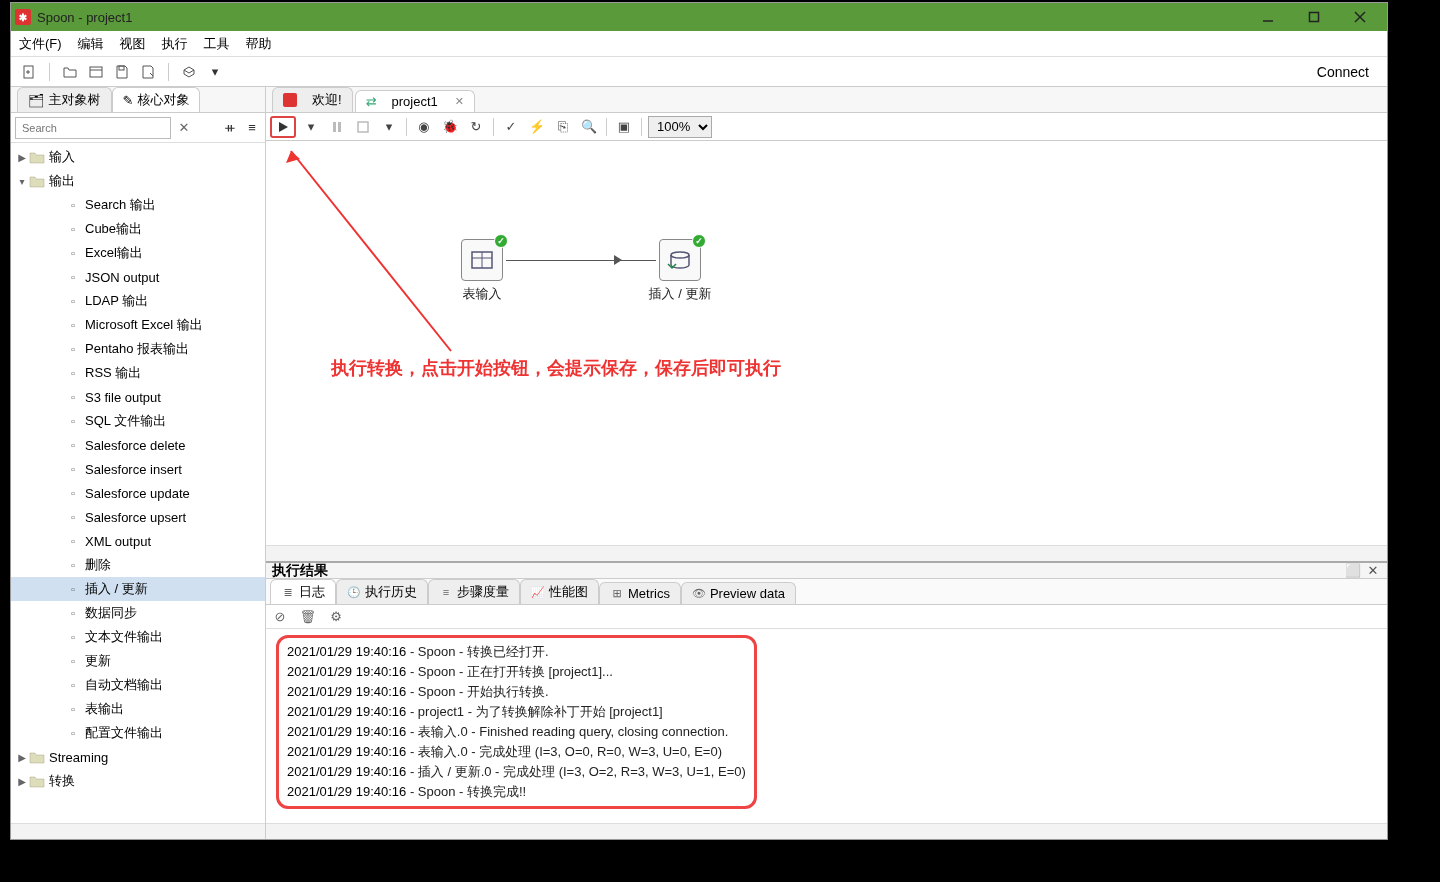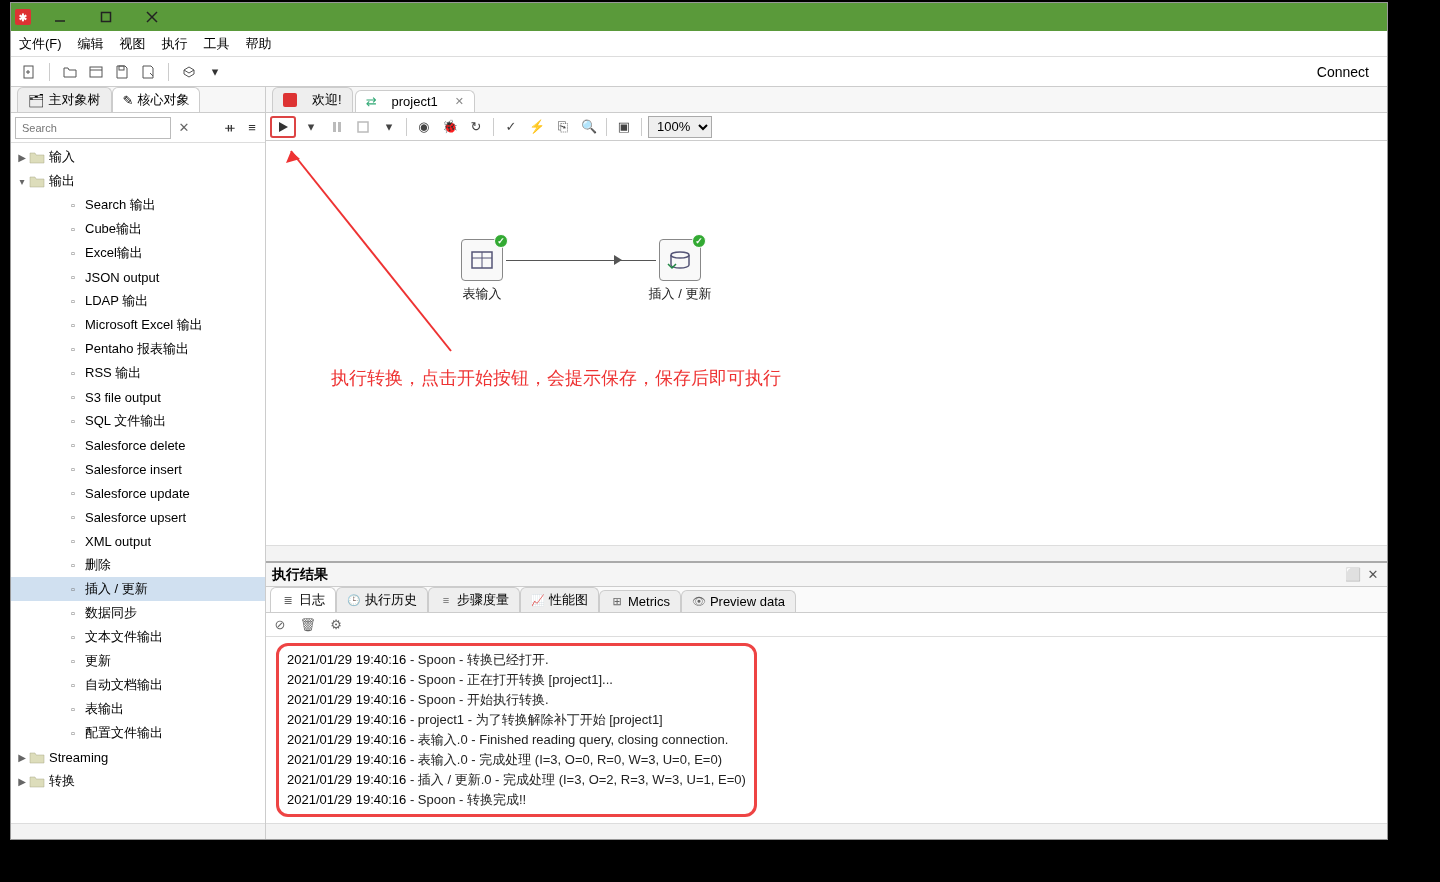--- a/index.html
+++ b/index.html
@@ -52,21 +52,21 @@
 .canvas { position:absolute; inset:0; }
 .step { position:absolute; width:42px; height:42px; border:1px solid #888; border-radius:4px; background:#f9f9f9; display:flex;align-items:center;justify-content:center; }
 .step .badge { position:absolute; top:-6px; right:-6px; width:14px;height:14px;border-radius:50%;background:#3a3;display:flex;align-items:center;justify-content:center;color:#fff;font-size:9px;font-weight:bold; border:1px solid #fff; }
 .step-label { position:absolute; transform:translateX(-50%); font-size:13px; color:#222; white-space:nowrap; }
 .arrow-line { position:absolute; height:1px; background:#555; }
 .arrow-head { position:absolute; width:0;height:0;border-top:5px solid transparent;border-bottom:5px solid transparent;border-left:8px solid #555; }
 .annotation-arrow { position:absolute; pointer-events:none; }
 .annotation-text { position:absolute; color:#e33; font-size:18px; white-space:nowrap; }
 .canvas-hscroll { height:16px; border-top:1px solid #ddd; background:#f3f3f3; }
 .results { height: 278px; border-top: 2px solid #aaa; display:flex; flex-direction:column; }
-.results-header { height: 24px; display:flex; align-items:center; padding: 0 6px; background:#f5f5f5; border-bottom: 1px solid #ccc; }
+.results-header { height: 16px; display:flex; align-items:center; padding: 0 6px; background:#f5f5f5; border-bottom: 1px solid #ccc; }
 .results-header .title { font-weight: bold; font-size: 14px; flex:1; }
 .results-header .hbtn { width:16px;height:16px;margin-left:4px;cursor:pointer;display:flex;align-items:center;justify-content:center;color:#555; }
 .results-tabs { height:26px; display:flex; align-items:flex-end; padding: 0 4px; border-bottom:1px solid #ccc; background:#fafafa; }
 .res-tab { padding:3px 10px; border:1px solid #ccc; border-bottom:none; border-radius:6px 6px 0 0; background:#fff; margin-right:0px; display:flex;align-items:center;gap:4px;cursor:pointer; font-size:13px; }
 .res-tab.inactive { background:#eee; }
 .res-tab .ic { width:14px;height:14px;display:inline-flex;align-items:center;justify-content:center;color:#666;font-size:11px; }
 .log-toolbar { height:24px; display:flex;align-items:center; gap:12px; padding: 0 6px; border-bottom:1px solid #ddd; }
 .log-toolbar .lbtn { width:16px;height:16px;cursor:pointer;color:#666;display:flex;align-items:center;justify-content:center; }
 .log-area { flex:1; position:relative; overflow:auto; padding: 6px 10px; font-size: 14px; line-height: 20px; }
 .log-box { border: 3px solid #e44; border-radius: 12px; padding: 4px 8px; display:inline-block; }
@@ -75,20 +75,21 @@
 .log-hscroll { height:16px; border-top:1px solid #ddd; background:#f3f3f3; }
 .folder-svg { fill:#ddb; stroke:#aa8; stroke-width:0.5; }
 </style>
 </head>
 <body>
 
 <div class="window">
 
   <div class="titlebar">
     <div class="app-icon">✱</div>
+    <div class="title">Spoon - project1</div>
     <div class="win-btns">
       <div class="win-btn">
           <svg viewBox="0 0 12 12">
             <line x1="1" y1="10" x2="11" y2="10" stroke="#222" stroke-width="1.5"></line>
           </svg>
         </div>
       <div class="win-btn">
           <svg viewBox="0 0 12 12">
             <rect x="1.5" y="1.5" width="9" height="9" fill="none" stroke="#222" stroke-width="1.5"></rect>
           </svg>
@@ -379,21 +380,21 @@
                 <path d="M2 18l4 4 4-4" fill="none" stroke="#284" stroke-width="1.5"></path>
               </svg>
             <div class="badge">✓</div>
           </div>
           <div class="step-label" style="left:414px; top:144px;">插入 / 更新</div>
 
           <svg class="annotation-arrow" style="left:10px; top:0px; width:220px; height:230px;">
             <line x1="15" y1="10" x2="175" y2="210" stroke="#e33" stroke-width="2"></line>
             <polygon points="15,10 10,22 24,18" fill="#e33"></polygon>
           </svg>
-          <div class="annotation-text" style="left:65px; top:225px;">执行转换，点击开始按钮，会提示保存，保存后即可执行</div>
+          <div class="annotation-text" style="left:65px; top:215px;font-weight:bold;">执行转换，点击开始按钮，会提示保存，保存后即可执行</div>
         </div>
       </div>
       <div class="canvas-hscroll"></div>
 
       <div class="results">
         <div class="results-header">
           <span class="title">执行结果</span>
           <span class="hbtn">⬜</span>
           <span class="hbtn">✕</span>
         </div>

